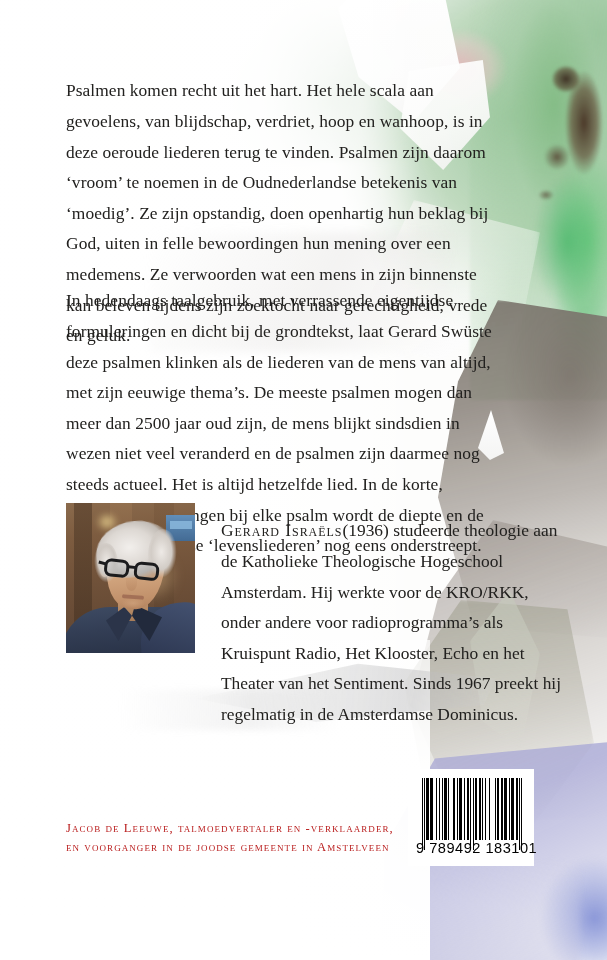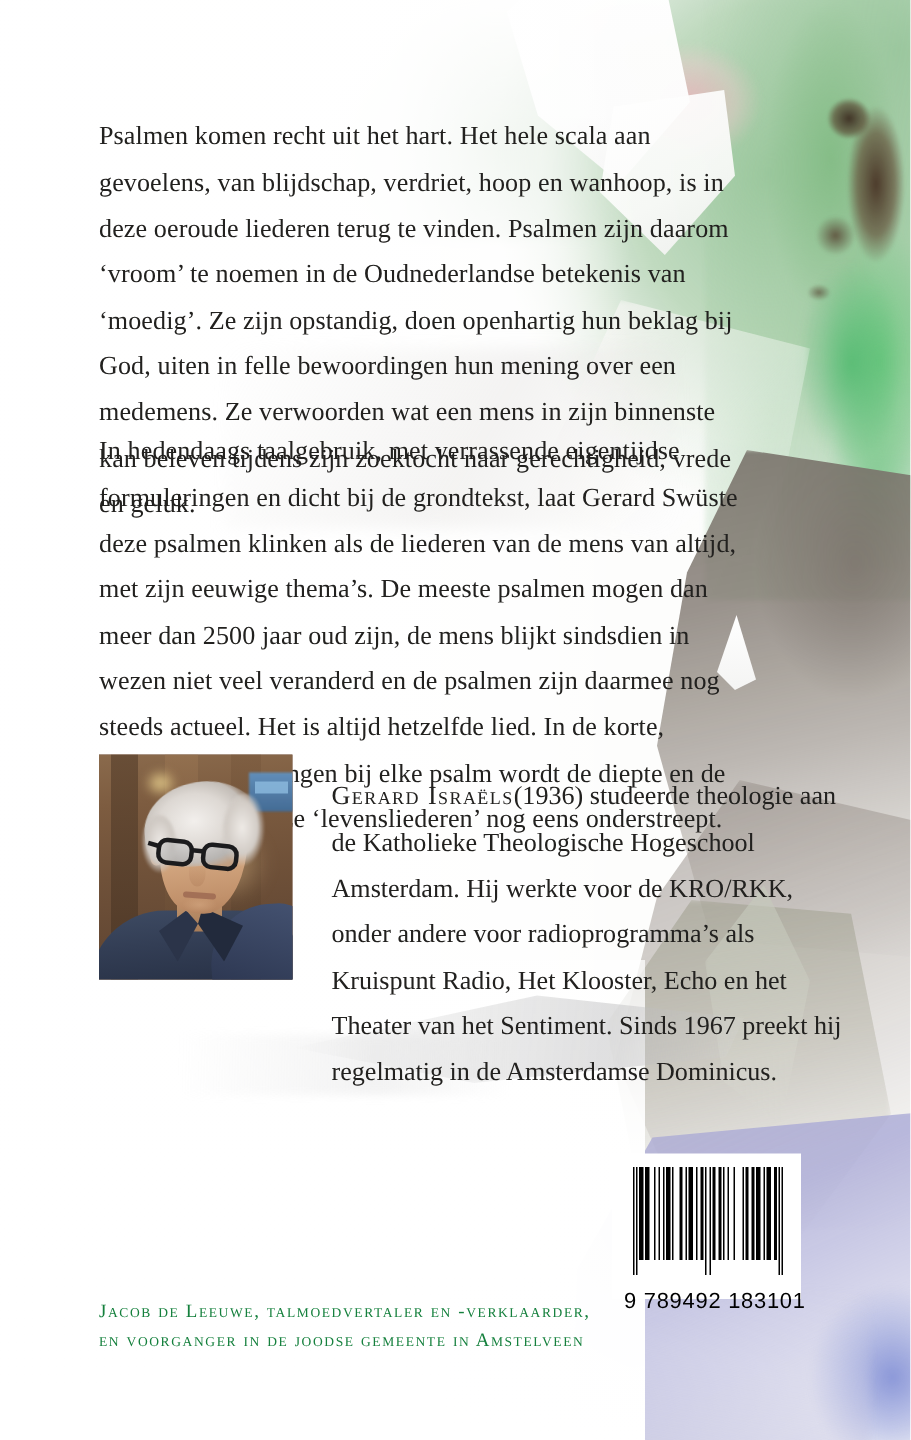--- a/index.html
+++ b/index.html
@@ -226,22 +226,22 @@
     font-variant:small-caps;
     letter-spacing:.055em;
   }
 
   
   .quote{
     position:absolute;left:66px;top:709px;width:330px;
     font-size:17.4px;line-height:26.6px;color:#22211f;
   }
   .attribution{
-    position:absolute;left:66px;top:852px;width:340px;
-    font-size:12.6px;line-height:19.4px;color:#15803d;
+    position:absolute;left:66px;top:806px;width:340px;
+    font-size:12.6px;line-height:19.4px;color:#b91c1c;
     font-variant:small-caps;
     letter-spacing:.085em;
   }
 
   
   .barcode-box{
     position:absolute;left:408px;top:769px;
     width:126px;height:97px;
     background:#ffffff;
   }
@@ -250,21 +250,20 @@
   }
   .barcode-bars i{
     position:absolute;top:0;height:100%;background:#000;display:block;
   }
   .barcode-guard{height:72px !important;}
   .barcode-number{
     position:absolute;left:8px;top:71px;width:112px;
     font-family:"Liberation Sans","DejaVu Sans",sans-serif;
     font-size:14.6px;letter-spacing:.5px;color:#000;
     white-space:nowrap;
-    margin-top:20px;
   }
 
   
   .ph{position:absolute;}
   .ph-bg{
     left:0;top:0;width:129px;height:150px;
     background:
       linear-gradient(175deg,#8a6a4c 0%, #7d5c40 22%, #6f5139 52%, #5c4230 100%);
   }
   .ph-bg-col1{left:8px;top:0;width:18px;height:150px;

